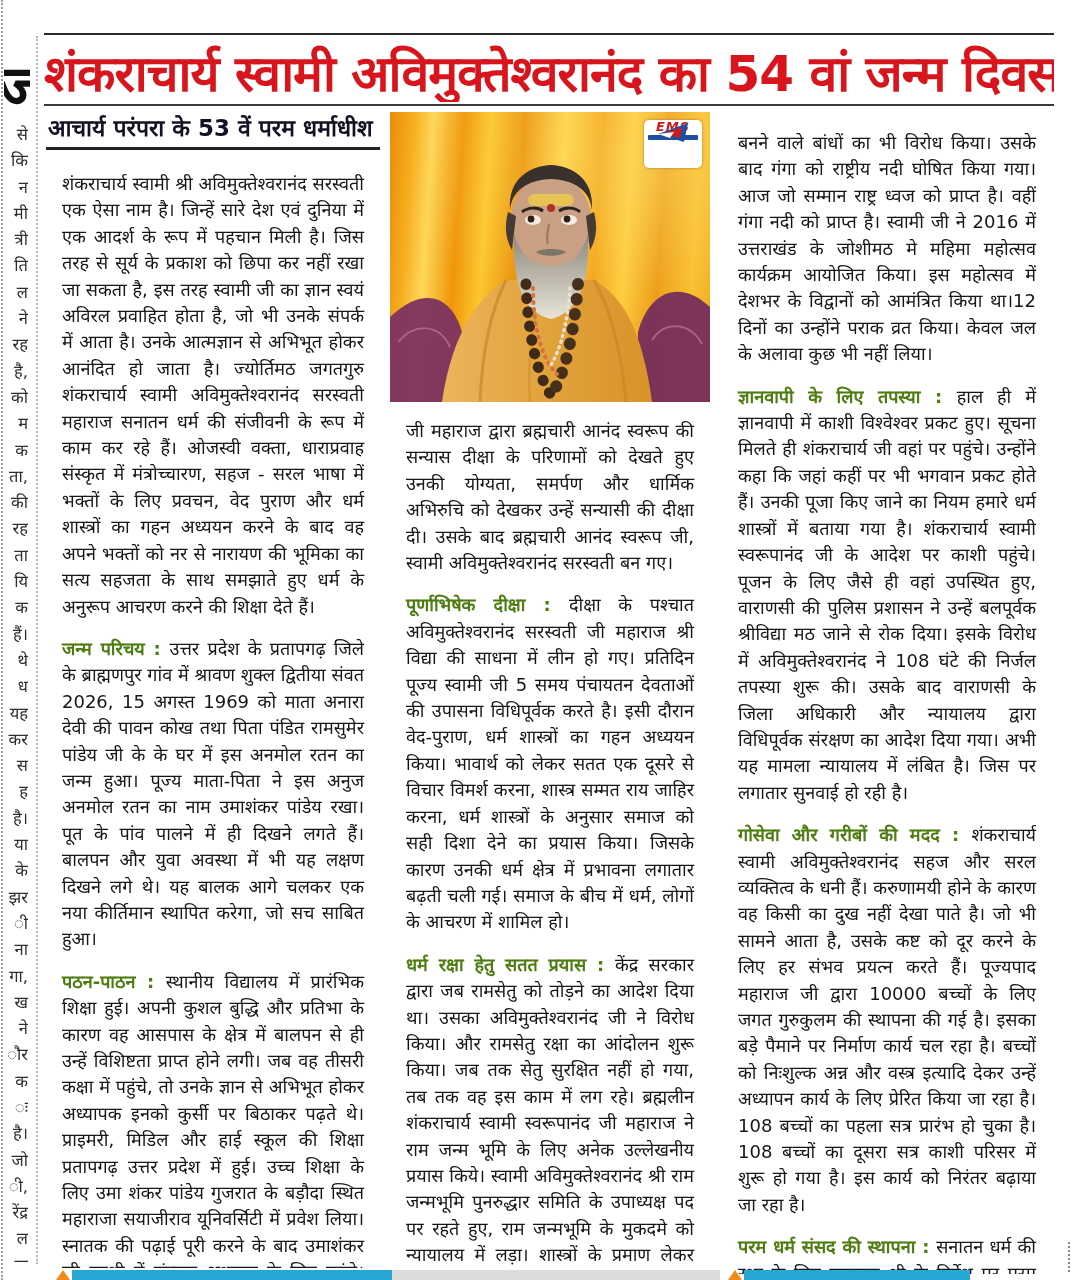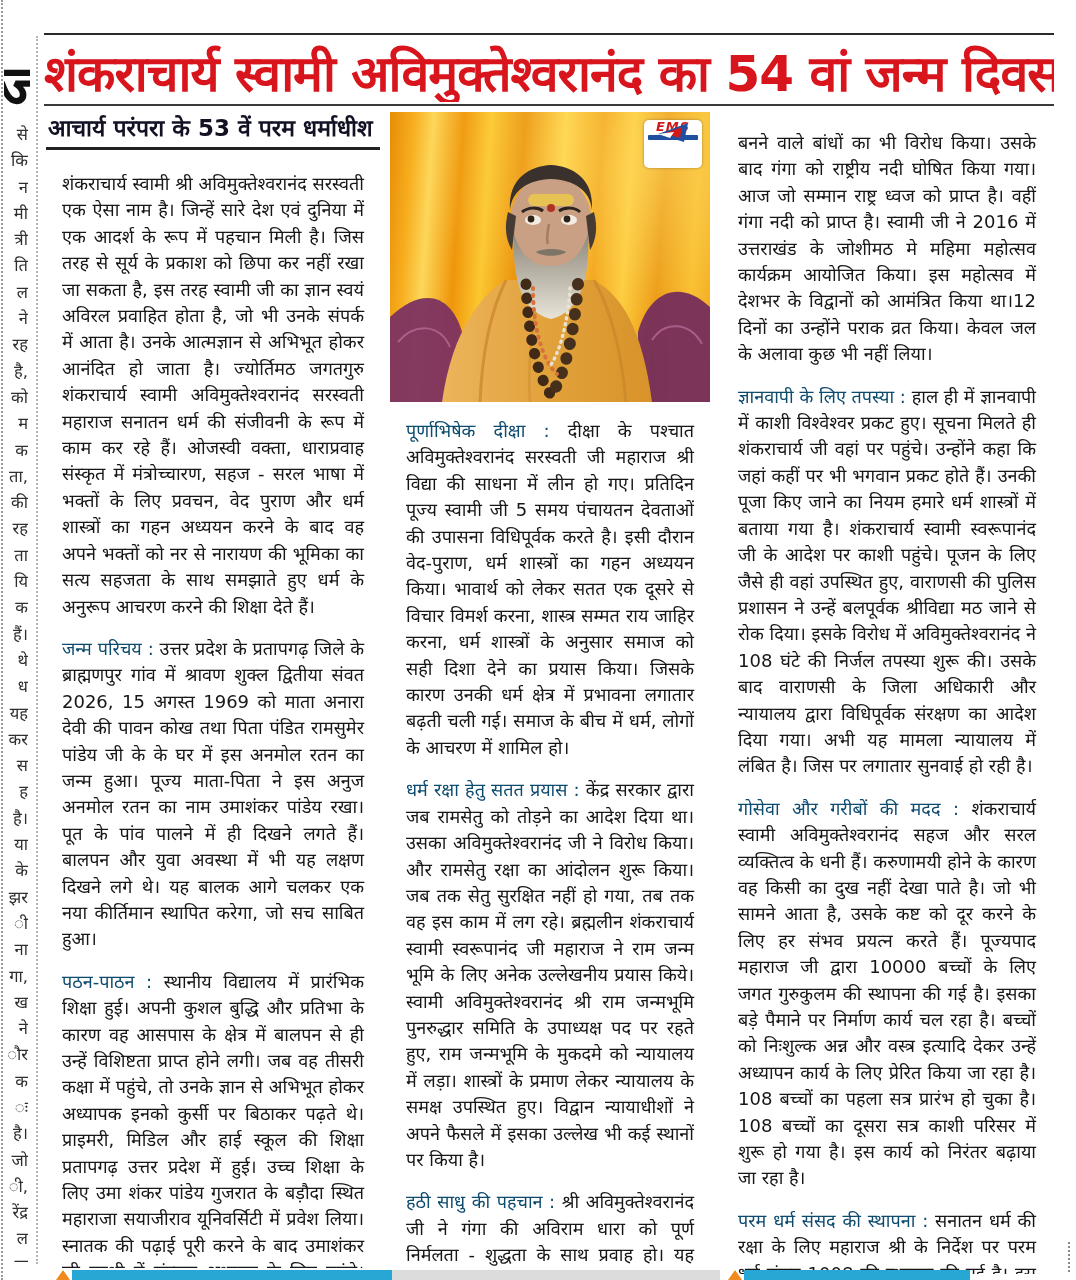--- a/index.html
+++ b/index.html
@@ -23,21 +23,21 @@
   .subheading{
     display:inline-block;font-size:23px;font-weight:bold;color:#121224;
     border-bottom:3px solid #222;padding:1px 14px 4px 2px;margin:2px 0 5px 0;white-space:nowrap;
   }
   
   .col{position:absolute;top:108px;overflow:hidden;}
   #col1{left:46px;width:334px;height:1160px;}
   #col2{left:390px;width:320px;height:1160px;top:112px;}
   #col3{left:722px;width:330px;height:1160px;top:114px;}
   .para{margin:16px;text-align:justify;font-size:18px;line-height:26.4px;color:#161616;}
-  .para .lead{font-weight:normal;color:#0c4a6e;}
+  .para .lead{font-weight:bold;color:#4d7c0f;}
   
   .photo{
     position:relative;width:320px;height:290px;margin-bottom:7px;overflow:hidden;
     background:
       radial-gradient(ellipse at 82% 18%, rgba(255,225,110,.55), transparent 62%),
       linear-gradient(94deg,#e78c07 0%,#f7ad1e 7%,#fdd75a 13%,#ef9509 22%,#fcc72f 30%,#e98c05 40%,#ffd44a 52%,#f0990c 63%,#fdc937 72%,#e88d06 82%,#f8b825 92%,#efa012 100%);
   }
   .photo svg{position:absolute;left:0;top:0;}
   .ems-logo{
     position:absolute;top:8px;right:8px;width:58px;height:48px;background:#ffffff;
@@ -177,20 +177,21 @@
         <svg width="58" height="26" viewBox="0 0 58 26">
           <polygon points="14,14 44,3 40,22" fill="#1f4fa0"></polygon>
           <polygon points="20,13.5 38,7 36,18" fill="#d01a1a"></polygon>
           <polygon points="14,14 30,12 26,18" fill="#ffffff"></polygon>
         </svg>
         <div class="ems-text">EMS</div>
         <div class="ems-bar"></div>
       </div>
     </div>
     <div>
+        <p class="para">जी महाराज द्वारा ब्रह्मचारी आनंद स्वरूप की सन्यास दीक्षा के परिणामों को देखते हुए उनकी योग्यता, समर्पण और धार्मिक अभिरुचि को देखकर उन्हें सन्यासी की दीक्षा दी। उसके बाद ब्रह्मचारी आनंद स्वरूप जी, स्वामी अविमुक्तेश्वरानंद सरस्वती बन गए।</p>
         <p class="para"><b class="lead">पूर्णाभिषेक दीक्षा : </b>दीक्षा के पश्चात अविमुक्तेश्वरानंद सरस्वती जी महाराज श्री विद्या की साधना में लीन हो गए। प्रतिदिन पूज्य स्वामी जी 5 समय पंचायतन देवताओं की उपासना विधिपूर्वक करते है। इसी दौरान वेद-पुराण, धर्म शास्त्रों का गहन अध्ययन किया। भावार्थ को लेकर सतत एक दूसरे से विचार विमर्श करना, शास्त्र सम्मत राय जाहिर करना, धर्म शास्त्रों के अनुसार समाज को सही दिशा देने का प्रयास किया। जिसके कारण उनकी धर्म क्षेत्र में प्रभावना लगातार बढ़ती चली गई। समाज के बीच में धर्म, लोगों के आचरण में शामिल हो।</p>
         <p class="para"><b class="lead">धर्म रक्षा हेतु सतत प्रयास : </b>केंद्र सरकार द्वारा जब रामसेतु को तोड़ने का आदेश दिया था। उसका अविमुक्तेश्वरानंद जी ने विरोध किया। और रामसेतु रक्षा का आंदोलन शुरू किया। जब तक सेतु सुरक्षित नहीं हो गया, तब तक वह इस काम में लग रहे। ब्रह्मलीन शंकराचार्य स्वामी स्वरूपानंद जी महाराज ने राम जन्म भूमि के लिए अनेक उल्लेखनीय प्रयास किये। स्वामी अविमुक्तेश्वरानंद श्री राम जन्मभूमि पुनरुद्धार समिति के उपाध्यक्ष पद पर रहते हुए, राम जन्मभूमि के मुकदमे को न्यायालय में लड़ा। शास्त्रों के प्रमाण लेकर न्यायालय के समक्ष उपस्थित हुए। विद्वान न्यायाधीशों ने अपने फैसले में इसका उल्लेख भी कई स्थानों पर किया है।</p>
         <p class="para"><b class="lead">हठी साधु की पहचान : </b>श्री अविमुक्तेश्वरानंद जी ने गंगा की अविराम धारा को पूर्ण निर्मलता - शुद्धता के साथ प्रवाह हो। यह सुनिश्चित करने के लिए काशी के चितरंजन पार्क पर सभी प्रमुख पंथों के लोगों द्वारा ऐतिहासिक धरना प्रदर्शन का कार्यक्रम आयोजित किया। 2012 में अनेक गंगा के तपस्वियों द्वारा अन्न, जल त्याग कर सरकार का ध्यान इस ओर आकर्षित किया। गंगा की गति को रोक देने को उन्होंने गंगा का असम्मान बताते हुए, गंगा के प्रवाह में</p>
       </div>
   </div>
 
   <div class="col" id="col3">
     <div>
         <p class="para">बनने वाले बांधों का भी विरोध किया। उसके बाद गंगा को राष्ट्रीय नदी घोषित किया गया। आज जो सम्मान राष्ट्र ध्वज को प्राप्त है। वहीं गंगा नदी को प्राप्त है। स्वामी जी ने 2016 में उत्तराखंड के जोशीमठ मे महिमा महोत्सव कार्यक्रम आयोजित किया। इस महोत्सव में देशभर के विद्वानों को आमंत्रित किया था।12 दिनों का उन्होंने पराक व्रत किया। केवल जल के अलावा कुछ भी नहीं लिया।</p>
         <p class="para"><b class="lead">ज्ञानवापी के लिए तपस्या : </b>हाल ही में ज्ञानवापी में काशी विश्वेश्वर प्रकट हुए। सूचना मिलते ही शंकराचार्य जी वहां पर पहुंचे। उन्होंने कहा कि जहां कहीं पर भी भगवान प्रकट होते हैं। उनकी पूजा किए जाने का नियम हमारे धर्म शास्त्रों में बताया गया है। शंकराचार्य स्वामी स्वरूपानंद जी के आदेश पर काशी पहुंचे। पूजन के लिए जैसे ही वहां उपस्थित हुए, वाराणसी की पुलिस प्रशासन ने उन्हें बलपूर्वक श्रीविद्या मठ जाने से रोक दिया। इसके विरोध में अविमुक्तेश्वरानंद ने 108 घंटे की निर्जल तपस्या शुरू की। उसके बाद वाराणसी के जिला अधिकारी और न्यायालय द्वारा विधिपूर्वक संरक्षण का आदेश दिया गया। अभी यह मामला न्यायालय में लंबित है। जिस पर लगातार सुनवाई हो रही है।</p>

